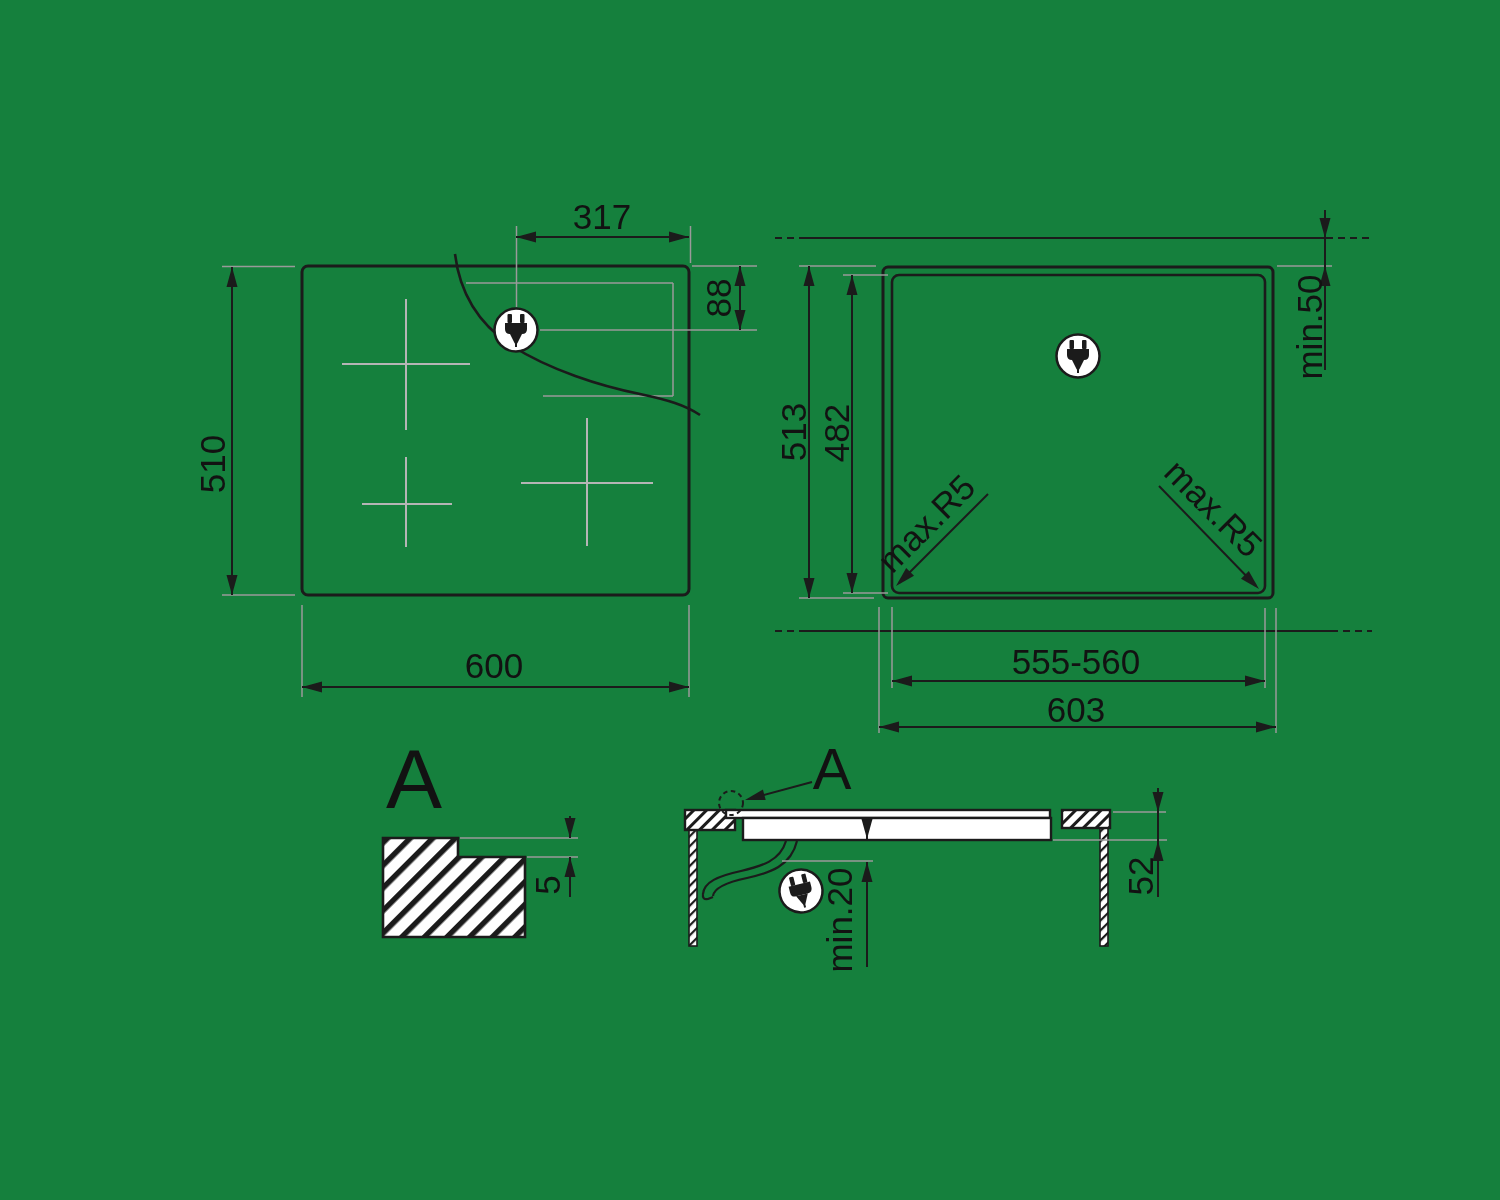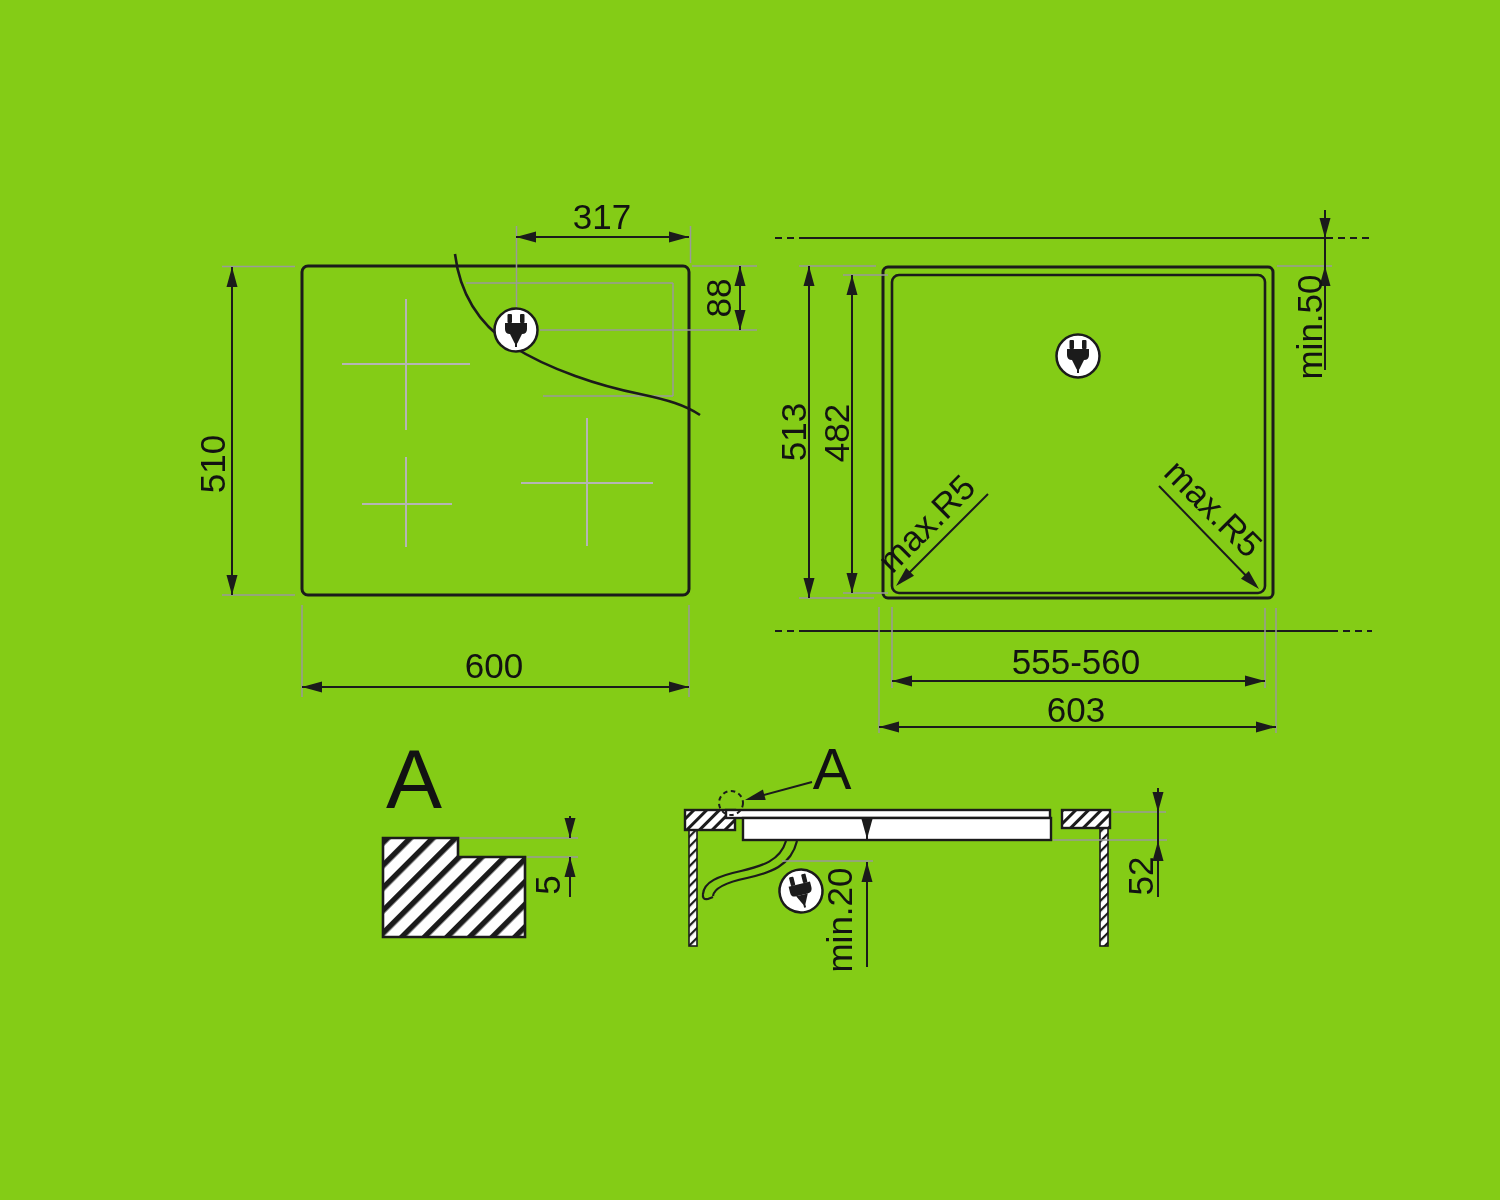--- a/index.html
+++ b/index.html
@@ -1,16 +1,16 @@
 <!DOCTYPE html>
 <html><head>
 <meta charset="utf-8">
 <style>
   html,body{margin:0;padding:0;background:#ffffff;}
-  .stage{width:1500px;height:1200px;position:relative;background:#84cc16;}
+  .stage{width:1500px;height:1200px;position:relative;background:#15803d;}
   svg{display:block;}
   text{font-family:"Liberation Sans", sans-serif;fill:#121212;}
   .dim{font-size:35px;}
   .marker-big{font-size:84px;}
   .marker-small{font-size:58px;}
   .ln{stroke:#1b1b1b;fill:none;}
   .dm{stroke:#1b1b1b;stroke-width:2;fill:none;}
   .thin{stroke:#9a9a9a;stroke-width:1.5;fill:none;}
   .zone{stroke:#b5b5b5;stroke-width:2;fill:none;}
   .ah{fill:#1b1b1b;stroke:none;}

